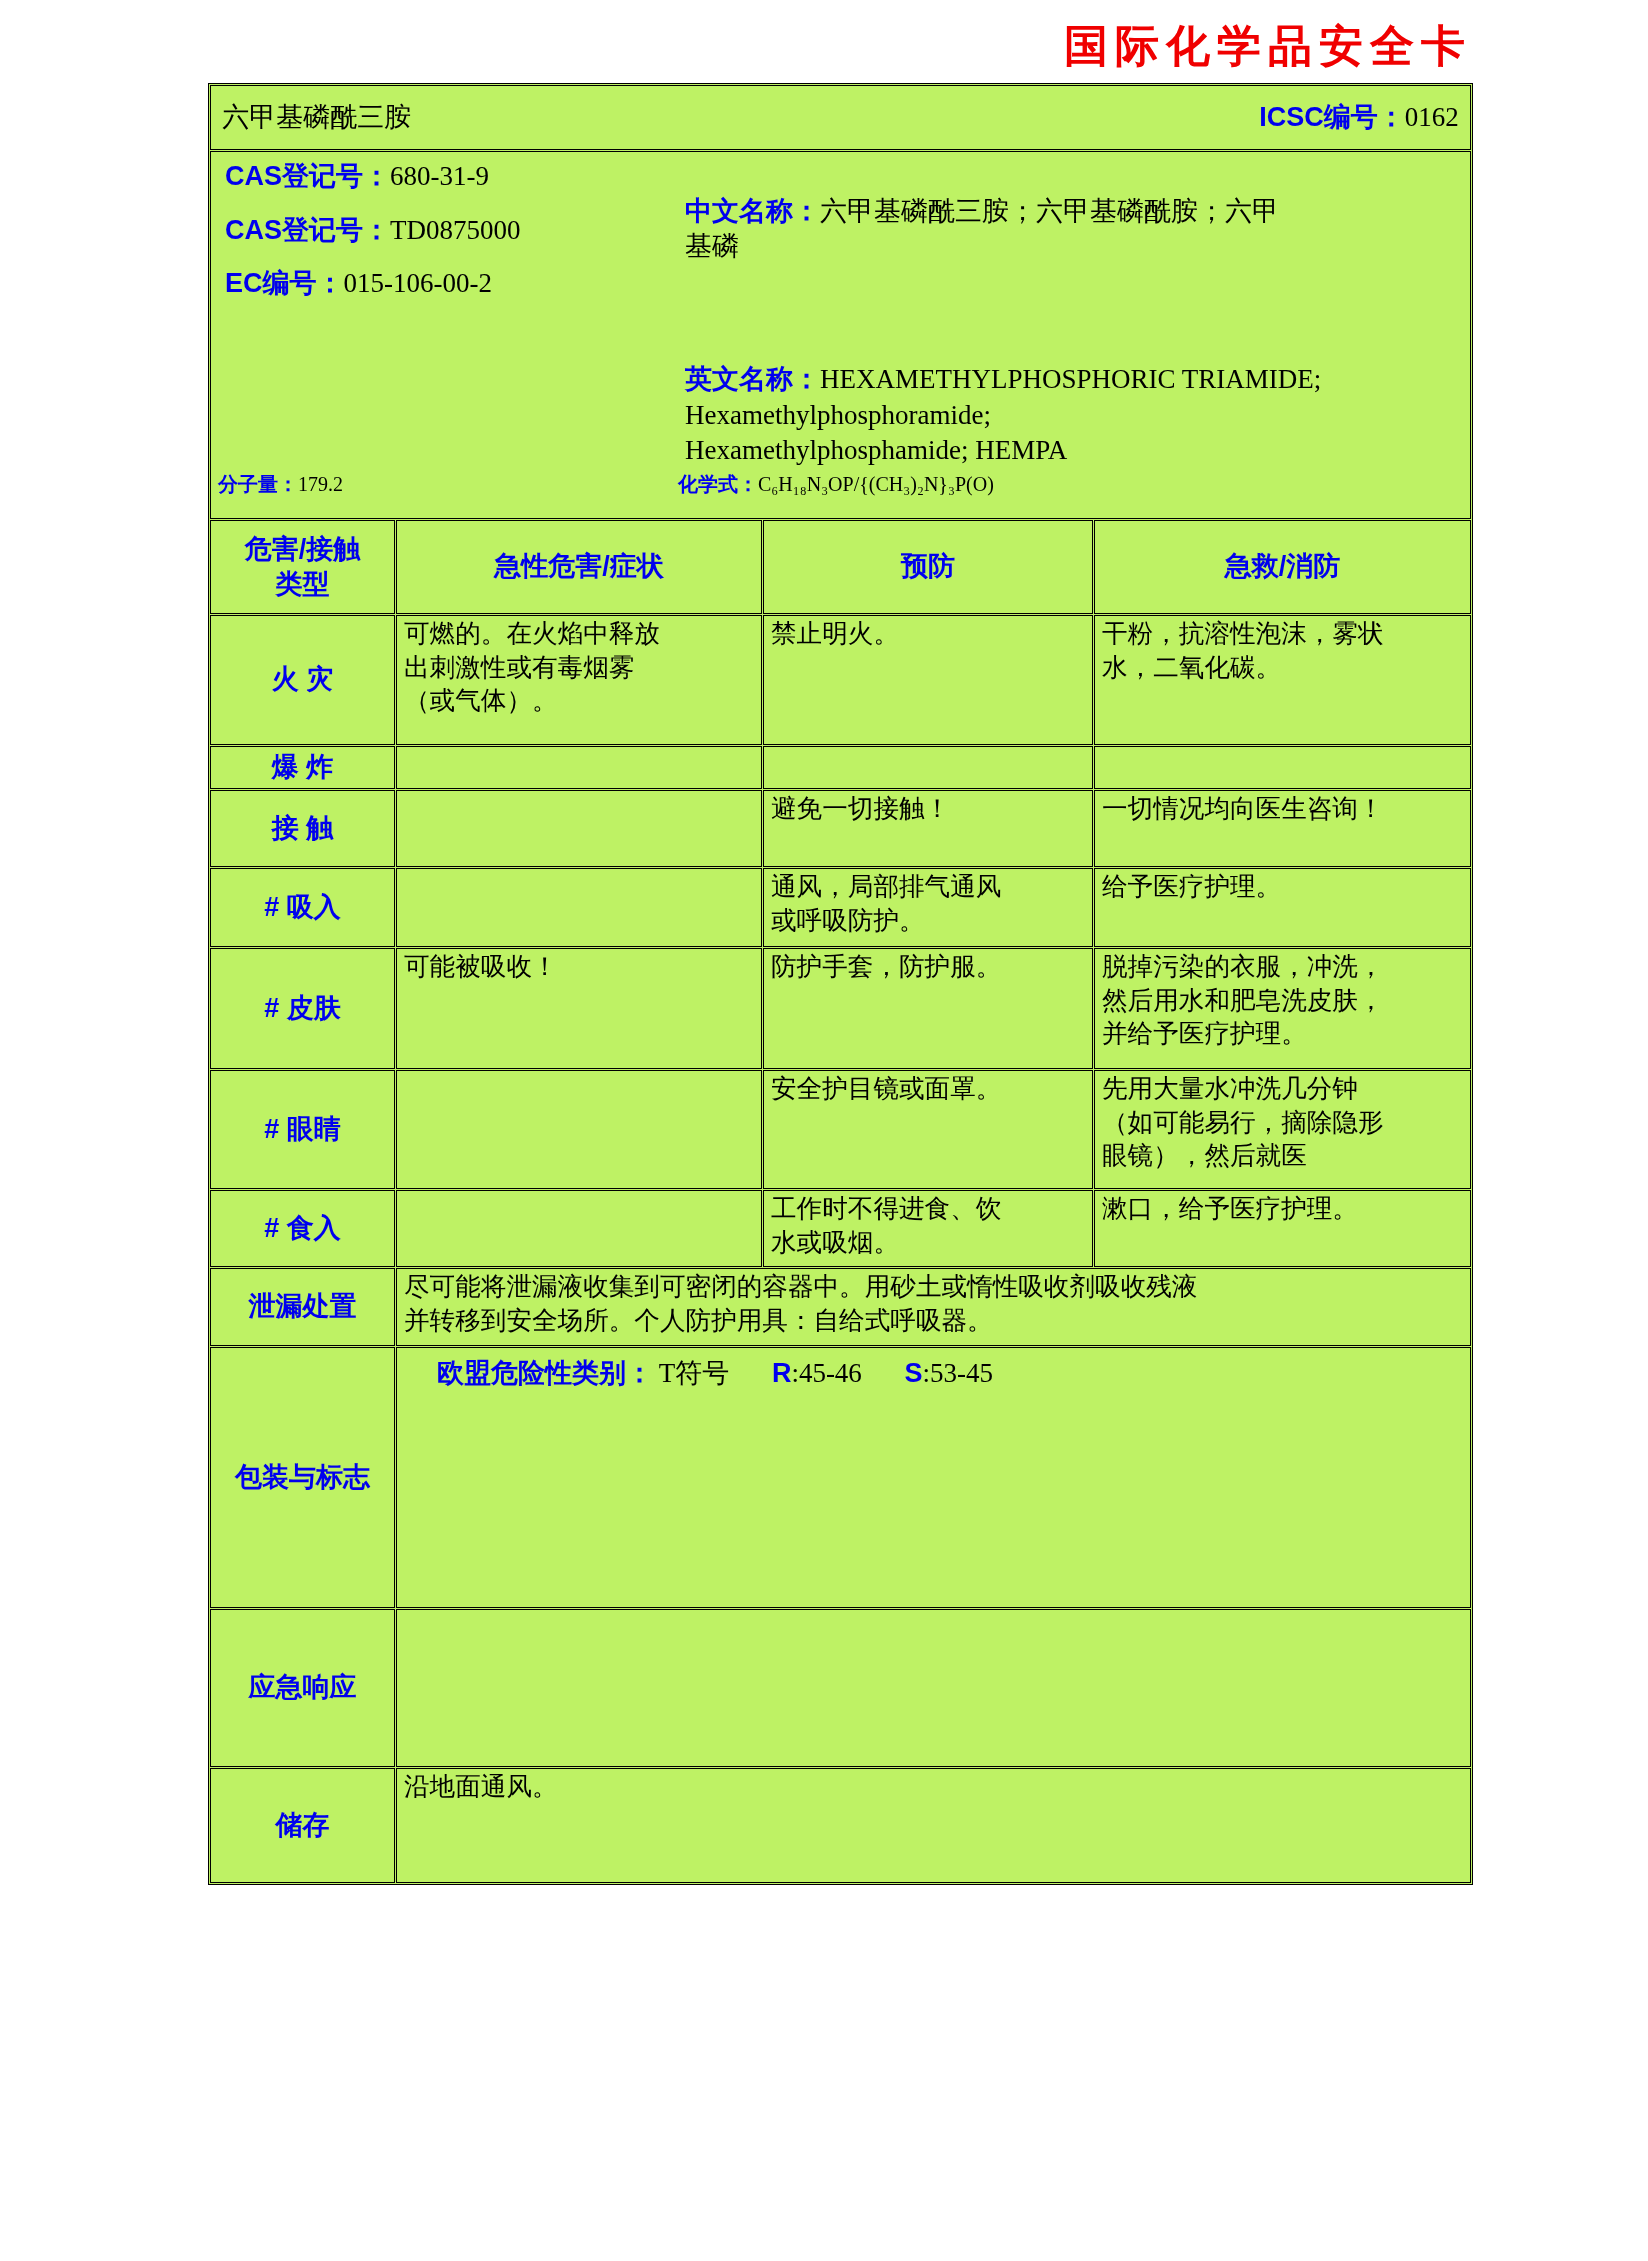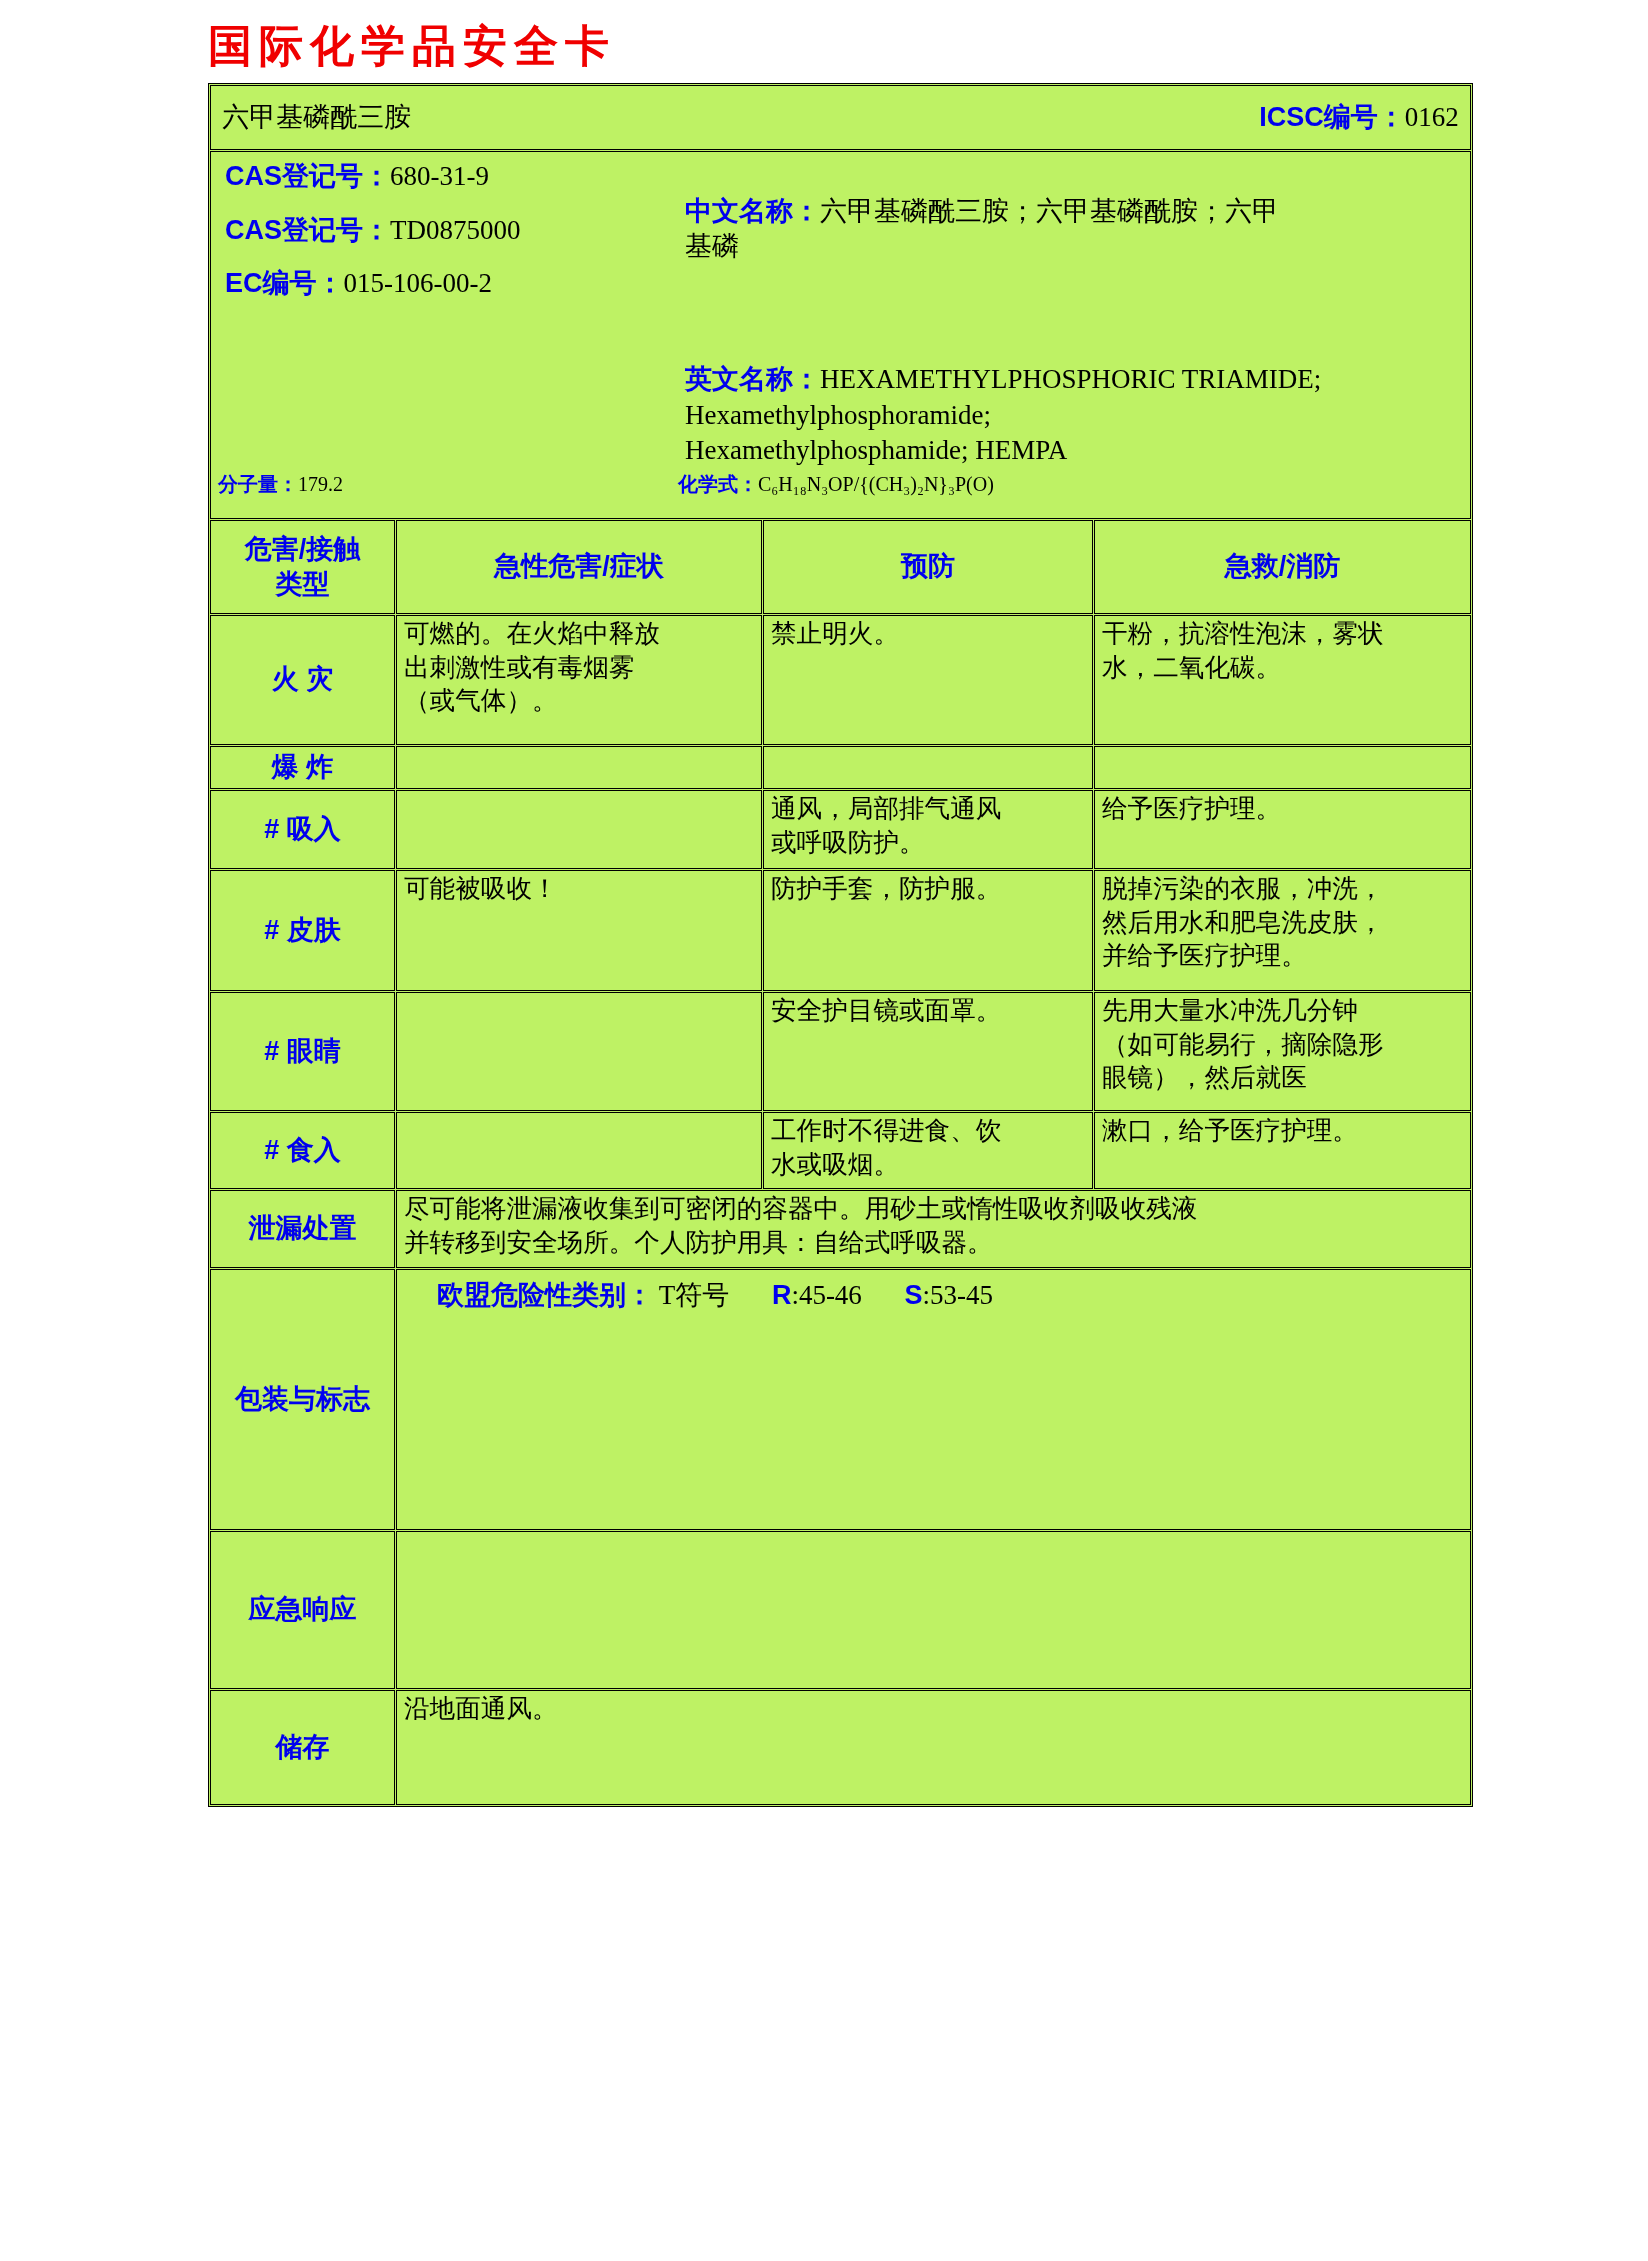--- a/index.html
+++ b/index.html
@@ -3,21 +3,21 @@
 <meta charset="utf-8">
 <style>
   :root { --blue: #0000ee; --red: #f00000; --border: #000000; }
   * { box-sizing: border-box; }
   html, body { margin: 0; padding: 0; }
   body {
     width: 1649px; height: 2261px; background: #ffffff; color: #000;
     font-family: "Liberation Sans", sans-serif; position: relative;
   }
   .title {
-    width: 1264px; margin: 17px 0 7px 208px; text-align: left;
+    width: 1264px; margin: 17px 0 7px 208px; text-align: right;
     color: var(--red); font-size: 44px; font-weight: 900; letter-spacing: 7px;
   }
   .card { margin-left: 208px; width: 1267px; }
   table.card-table {
     width: 1264px; table-layout: fixed;
     border-collapse: separate; border-spacing: 1.4px;
     border: 1.4px solid var(--border); background: #bef264;
   }
   td {
     border: 1.4px solid var(--border); padding: 1.4px 7px;
@@ -143,20 +143,26 @@
 水，二氧化碳。</td>
     </tr>
 
     <tr class="r-expl">
       <td class="label-cell">爆 炸</td>
       <td class="pre"></td>
       <td class="pre"></td>
       <td class="pre"></td>
     </tr>
 
+    <tr class="r-cont">
+      <td class="label-cell">接 触</td>
+      <td class="pre"></td>
+      <td class="pre">避免一切接触！</td>
+      <td class="pre">一切情况均向医生咨询！</td>
+    </tr>
 
     <tr class="r-inh">
       <td class="label-cell"># 吸入</td>
       <td class="pre"></td>
       <td class="pre">通风，局部排气通风
 或呼吸防护。</td>
       <td class="pre">给予医疗护理。</td>
     </tr>
 
     <tr class="r-skin">

